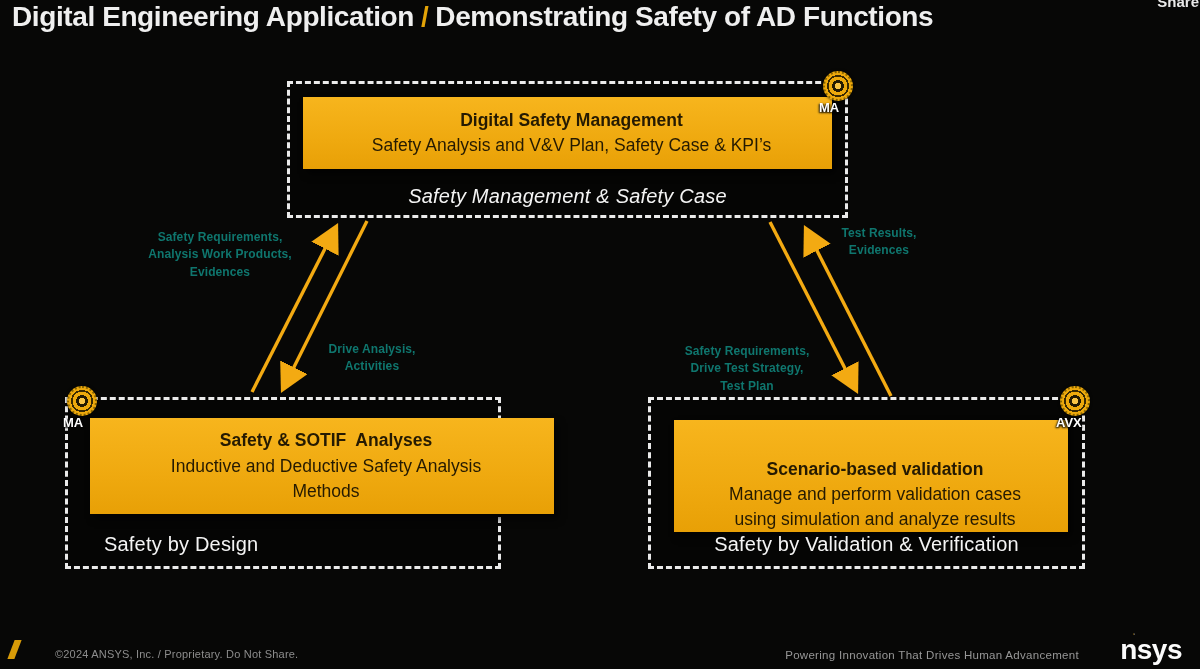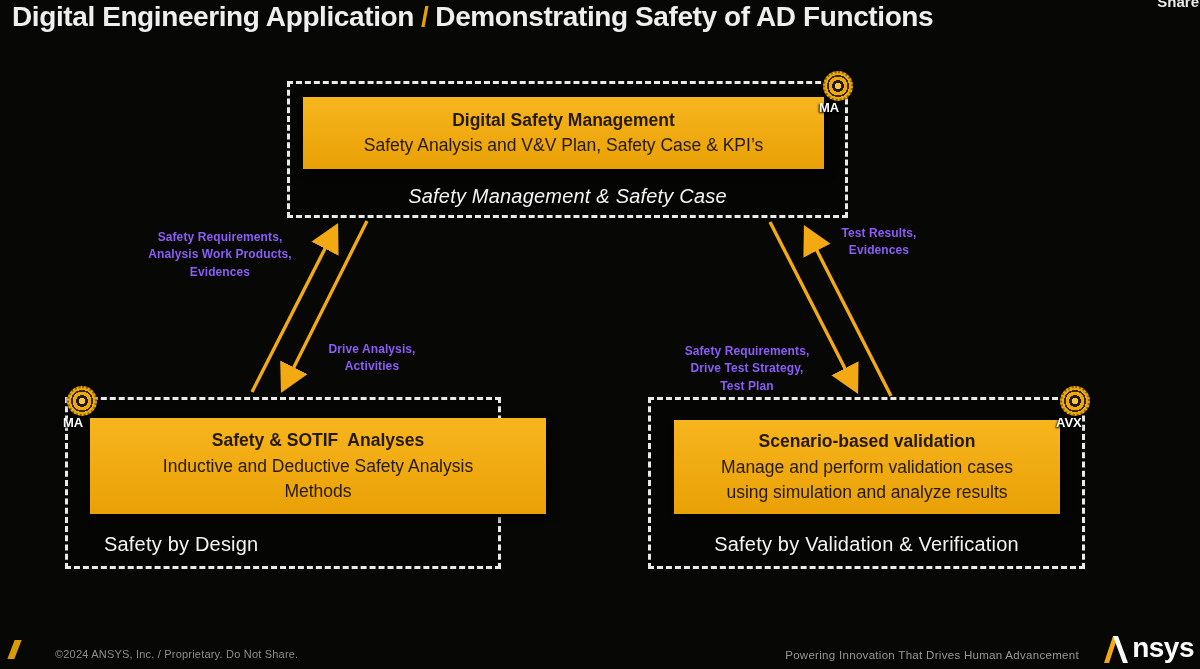--- a/index.html
+++ b/index.html
@@ -22,21 +22,21 @@
   }
   
   .group-box{
     position:absolute;border:3px dashed #eaeaea;background:rgba(0,0,0,0.25);
   }
   .card{
     position:absolute;
     background:linear-gradient(180deg,#f7b51d 0%,#efa90f 60%,#e8a006 100%);
     box-shadow:4px 5px 7px rgba(0,0,0,0.65);
     display:flex;flex-direction:column;justify-content:center;align-items:center;
-    text-align:center;color:#251a02;
+    text-align:center;color:#251a02;padding-left:8px;
   }
   .card-title{font-size:17.5px;font-weight:700;white-space:pre-wrap;line-height:1.45;}
   .card-sub{font-size:17.5px;font-weight:400;white-space:pre-line;line-height:1.42;}
   .caption{
     position:absolute;color:#f4f4f4;font-size:20px;font-weight:400;letter-spacing:0.2px;
   }
   .caption.center{left:0;right:0;text-align:center;}
   
   .badge{position:absolute;width:38px;text-align:left;z-index:5;}
   .gear{
@@ -45,38 +45,38 @@
     background:radial-gradient(circle,#f8c445 0 3.5px,#241a02 3.5px 6px,
                #eda90c 6px 9.5px,#3a2a02 9.5px 11px,#eda90c 11px);
     box-shadow:0 0 3px rgba(0,0,0,0.8);
   }
   .gear-label{
     font-size:13px;font-weight:700;color:#fff;margin-top:-1px;
     text-shadow:1px 1px 2px #000,-1px 1px 2px #000;
   }
   
   .arrow-label{
-    position:absolute;color:#8b5cf6;font-size:12px;font-weight:700;
+    position:absolute;color:#0f766e;font-size:12px;font-weight:700;
     text-align:center;line-height:1.45;white-space:pre-line;letter-spacing:0.1px;
   }
   
   #arrows{position:absolute;left:0;top:0;pointer-events:none;}
   
   .footer-slash{
     position:absolute;left:11px;top:640px;width:7px;height:19px;
     background:#d89b08;transform:skewX(-21deg);
   }
   .copyright{
     position:absolute;left:55px;top:648px;font-size:11px;color:#8d8d8d;letter-spacing:0.2px;
   }
   .tagline{
     position:absolute;right:121px;top:649px;font-size:11.5px;color:#979797;letter-spacing:0.3px;
   }
   .ansys-logo{
-    position:absolute;right:6px;top:633px;display:flex;align-items:flex-start;height:32px;
+    position:absolute;right:18px;top:633px;display:flex;align-items:flex-start;height:32px;flex-direction:column;
   }
   .ansys-logo .wordmark{
     font-size:28px;font-weight:700;color:#fbfbfb;letter-spacing:-0.5px;
     line-height:30px;margin-left:1px;
   }
 </style>
 </head>
 <body>
 
 <div id="stage">
@@ -115,21 +115,21 @@
 Methods</div>
     </div>
     <div class="caption" style="left:36px;bottom:10px;text-align:right;">Safety by Design</div>
   </div>
   <div class="badge" style="left:63px;top:386px;">
     <div class="gear"></div>
     <div class="gear-label">MA</div>
   </div>
 
   <div class="group-box" style="left:648px;top:397px;width:431px;height:166px;">
-    <div class="card" style="left:23px;top:20px;width:386px;height:94px;">
+    <div class="card" style="left:23px;top:20px;width:386px;height:112px;justify-content:flex-end;">
       <div class="card-title">Scenario-based validation</div>
       <div class="card-sub">Manage and perform validation cases
 using simulation and analyze results</div>
     </div>
     <div class="caption center" style="bottom:10px;">Safety by Validation &amp; Verification</div>
   </div>
   <div class="badge" style="left:1056px;top:386px;">
     <div class="gear"></div>
     <div class="gear-label">AVX</div>
   </div>

